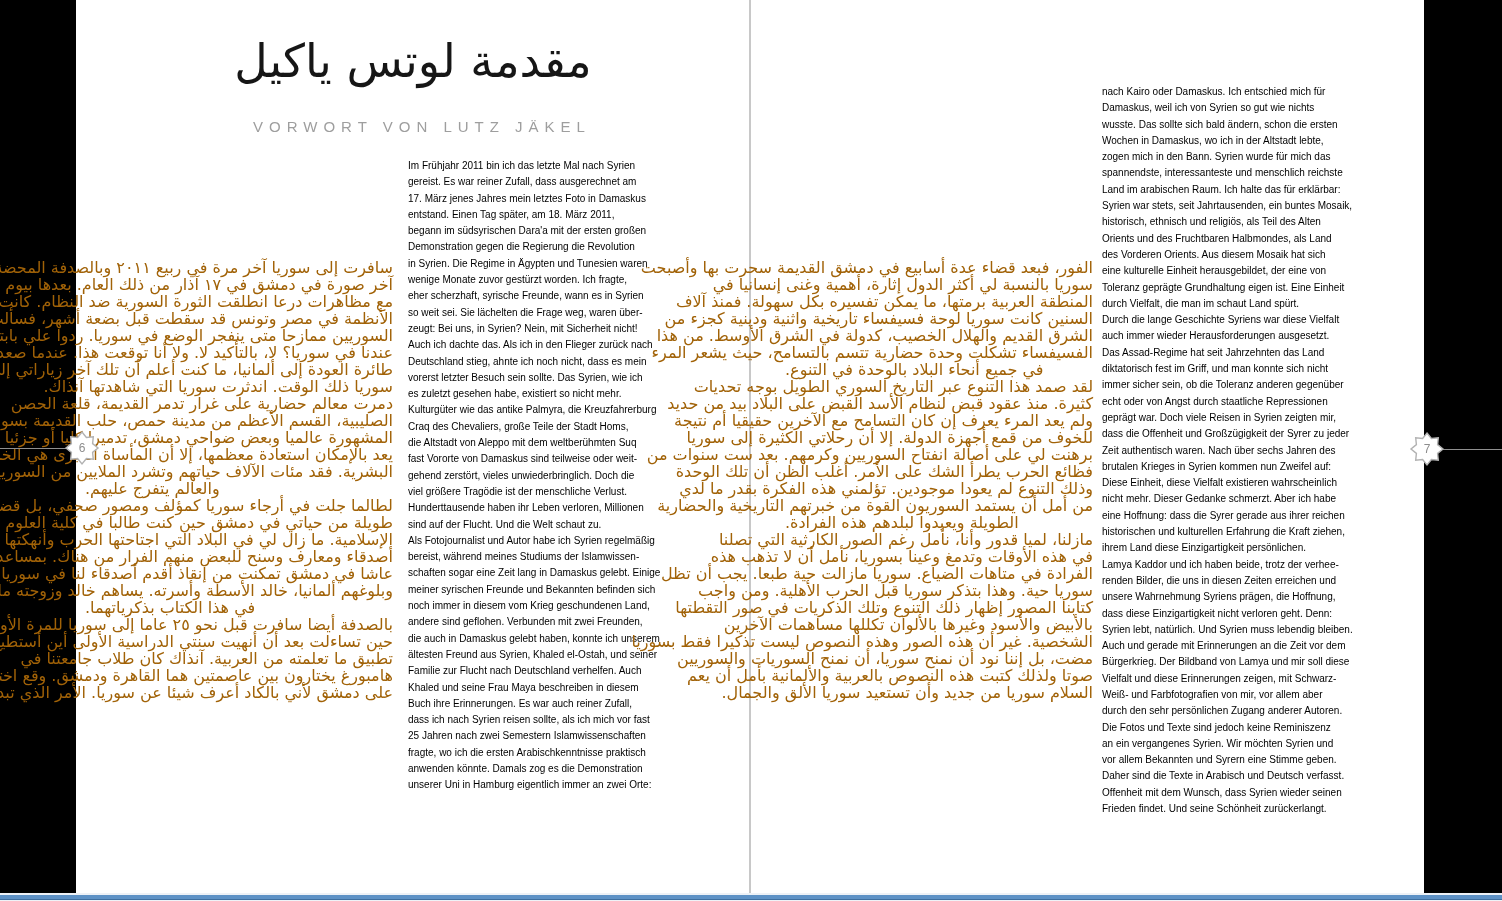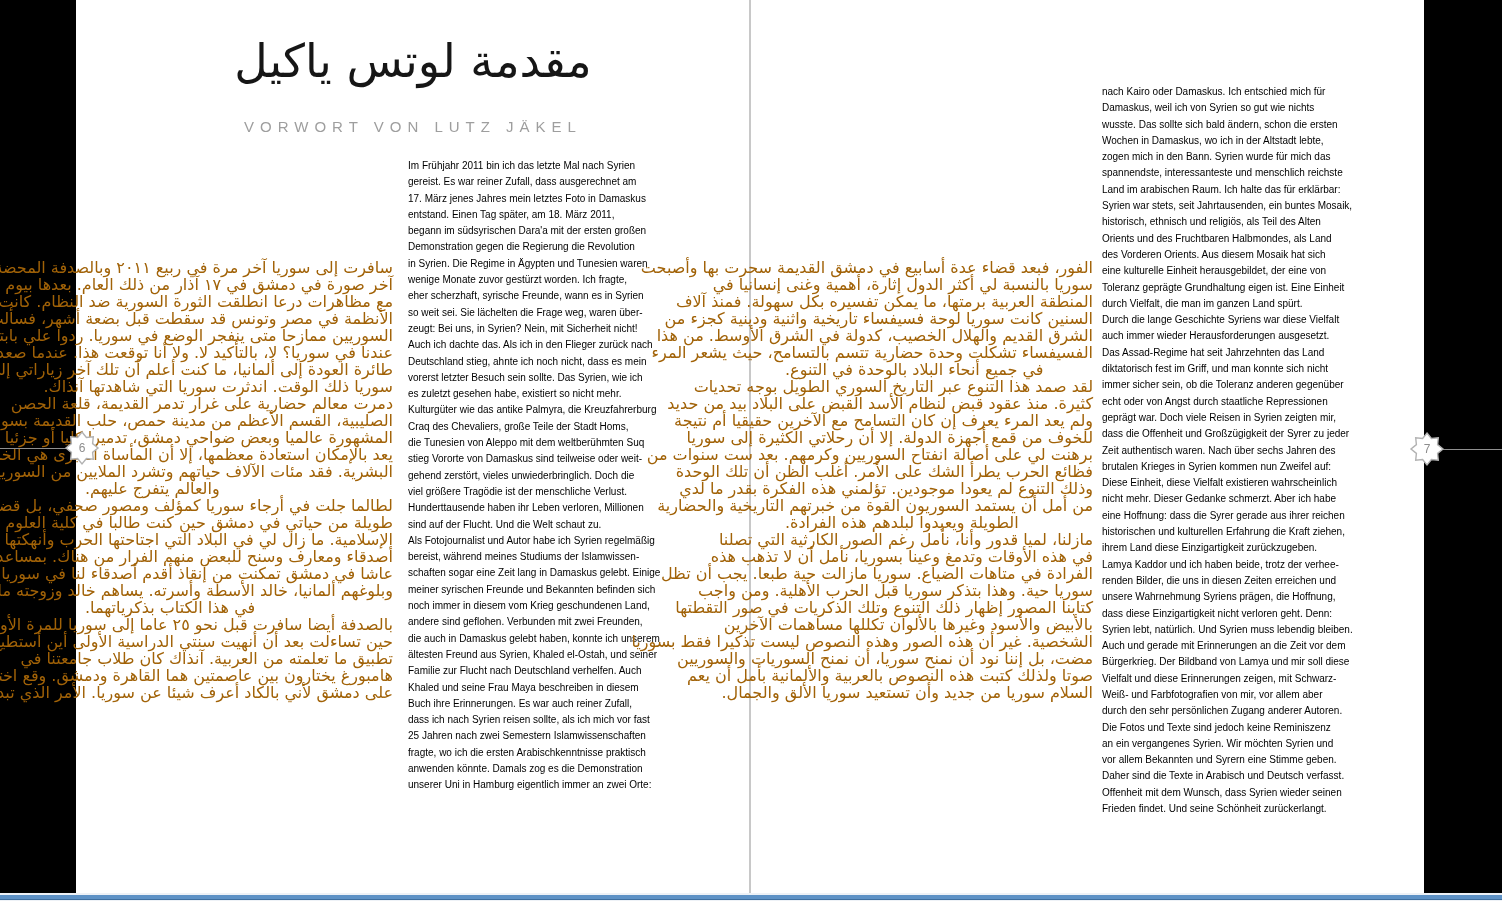--- a/index.html
+++ b/index.html
@@ -14,21 +14,21 @@
   .gutter { position:absolute; left:749px; top:0; width:2px; height:895px; background:#c8c8c8; }
 
   .title-ar {
     position:absolute; left:76px; top:34px; width:674px;
     text-align:center; font-family:"DejaVu Sans", sans-serif;
     font-size:46px; color:#161616; direction:rtl; letter-spacing:2px;
   }
   .title-de {
     position:absolute; left:76px; top:118px; width:674px;
     text-align:center; font-size:15px; letter-spacing:6px;
-    color:#9e9e9e; font-weight:400;
+    color:#9e9e9e; font-weight:400;padding-left:9px;
   }
 
   .col { position:absolute; }
   .col .tline { white-space:nowrap; }
   .col-de { font-size:10px; line-height:16.3px; color:#000000; text-align:left; }
   .col-ar {
     font-family:"DejaVu Sans", sans-serif;
     font-size:16px; line-height:17px; color:#a16207;
     direction:rtl; text-align:left;
   }
@@ -103,22 +103,22 @@
         <div class="tline">wenige Monate zuvor gestürzt worden. Ich fragte,</div>
         <div class="tline">eher scherzhaft, syrische Freunde, wann es in Syrien</div>
         <div class="tline">so weit sei. Sie lächelten die Frage weg, waren über-</div>
         <div class="tline">zeugt: Bei uns, in Syrien? Nein, mit Sicherheit nicht!</div>
         <div class="tline">Auch ich dachte das. Als ich in den Flieger zurück nach</div>
         <div class="tline">Deutschland stieg, ahnte ich noch nicht, dass es mein</div>
         <div class="tline">vorerst letzter Besuch sein sollte. Das Syrien, wie ich</div>
         <div class="tline">es zuletzt gesehen habe, existiert so nicht mehr.</div>
         <div class="tline">Kulturgüter wie das antike Palmyra, die Kreuzfahrerburg</div>
         <div class="tline">Craq des Chevaliers, große Teile der Stadt Homs,</div>
-        <div class="tline">die Tunesien von Aleppo mit dem weltberühmten Suq</div>
-        <div class="tline">stieg Vororte von Damaskus sind teilweise oder weit-</div>
+        <div class="tline">die Altstadt von Aleppo mit dem weltberühmten Suq</div>
+        <div class="tline">fast Vororte von Damaskus sind teilweise oder weit-</div>
         <div class="tline">gehend zerstört, vieles unwiederbringlich. Doch die</div>
         <div class="tline">viel größere Tragödie ist der menschliche Verlust.</div>
         <div class="tline">Hunderttausende haben ihr Leben verloren, Millionen</div>
         <div class="tline">sind auf der Flucht. Und die Welt schaut zu.</div>
         <div class="tline">Als Fotojournalist und Autor habe ich Syrien regelmäßig</div>
         <div class="tline">bereist, während meines Studiums der Islamwissen-</div>
         <div class="tline">schaften sogar eine Zeit lang in Damaskus gelebt. Einige</div>
         <div class="tline">meiner syrischen Freunde und Bekannten befinden sich</div>
         <div class="tline">noch immer in diesem vom Krieg geschundenen Land,</div>
         <div class="tline">andere sind geflohen. Verbunden mit zwei Freunden,</div>
@@ -171,36 +171,36 @@
         <div class="tline">Wochen in Damaskus, wo ich in der Altstadt lebte,</div>
         <div class="tline">zogen mich in den Bann. Syrien wurde für mich das</div>
         <div class="tline">spannendste, interessanteste und menschlich reichste</div>
         <div class="tline">Land im arabischen Raum. Ich halte das für erklärbar:</div>
         <div class="tline">Syrien war stets, seit Jahrtausenden, ein buntes Mosaik,</div>
         <div class="tline">historisch, ethnisch und religiös, als Teil des Alten</div>
         <div class="tline">Orients und des Fruchtbaren Halbmondes, als Land</div>
         <div class="tline">des Vorderen Orients. Aus diesem Mosaik hat sich</div>
         <div class="tline">eine kulturelle Einheit herausgebildet, der eine von</div>
         <div class="tline">Toleranz geprägte Grundhaltung eigen ist. Eine Einheit</div>
-        <div class="tline">durch Vielfalt, die man im ganzen Land spürt.</div>
+        <div class="tline">durch Vielfalt, die man im schaut Land spürt.</div>
         <div class="tline">Durch die lange Geschichte Syriens war diese Vielfalt</div>
         <div class="tline">auch immer wieder Herausforderungen ausgesetzt.</div>
         <div class="tline">Das Assad-Regime hat seit Jahrzehnten das Land</div>
         <div class="tline">diktatorisch fest im Griff, und man konnte sich nicht</div>
         <div class="tline">immer sicher sein, ob die Toleranz anderen gegenüber</div>
         <div class="tline">echt oder von Angst durch staatliche Repressionen</div>
         <div class="tline">geprägt war. Doch viele Reisen in Syrien zeigten mir,</div>
         <div class="tline">dass die Offenheit und Großzügigkeit der Syrer zu jeder</div>
         <div class="tline">Zeit authentisch waren. Nach über sechs Jahren des</div>
         <div class="tline">brutalen Krieges in Syrien kommen nun Zweifel auf:</div>
         <div class="tline">Diese Einheit, diese Vielfalt existieren wahrscheinlich</div>
         <div class="tline">nicht mehr. Dieser Gedanke schmerzt. Aber ich habe</div>
         <div class="tline">eine Hoffnung: dass die Syrer gerade aus ihrer reichen</div>
         <div class="tline">historischen und kulturellen Erfahrung die Kraft ziehen,</div>
-        <div class="tline">ihrem Land diese Einzigartigkeit zurückzugeben.</div>
+        <div class="tline">ihrem Land diese Einzigartigkeit persönlichen.</div>
         <div class="tline">Lamya Kaddor und ich haben beide, trotz der verhee-</div>
         <div class="tline">renden Bilder, die uns in diesen Zeiten erreichen und</div>
         <div class="tline">unsere Wahrnehmung Syriens prägen, die Hoffnung,</div>
         <div class="tline">dass diese Einzigartigkeit nicht verloren geht. Denn:</div>
         <div class="tline">Syrien lebt, natürlich. Und Syrien muss lebendig bleiben.</div>
         <div class="tline">Auch und gerade mit Erinnerungen an die Zeit vor dem</div>
         <div class="tline">Bürgerkrieg. Der Bildband von Lamya und mir soll diese</div>
         <div class="tline">Vielfalt und diese Erinnerungen zeigen, mit Schwarz-</div>
         <div class="tline">Weiß- und Farbfotografien von mir, vor allem aber</div>
         <div class="tline">durch den sehr persönlichen Zugang anderer Autoren.</div>

